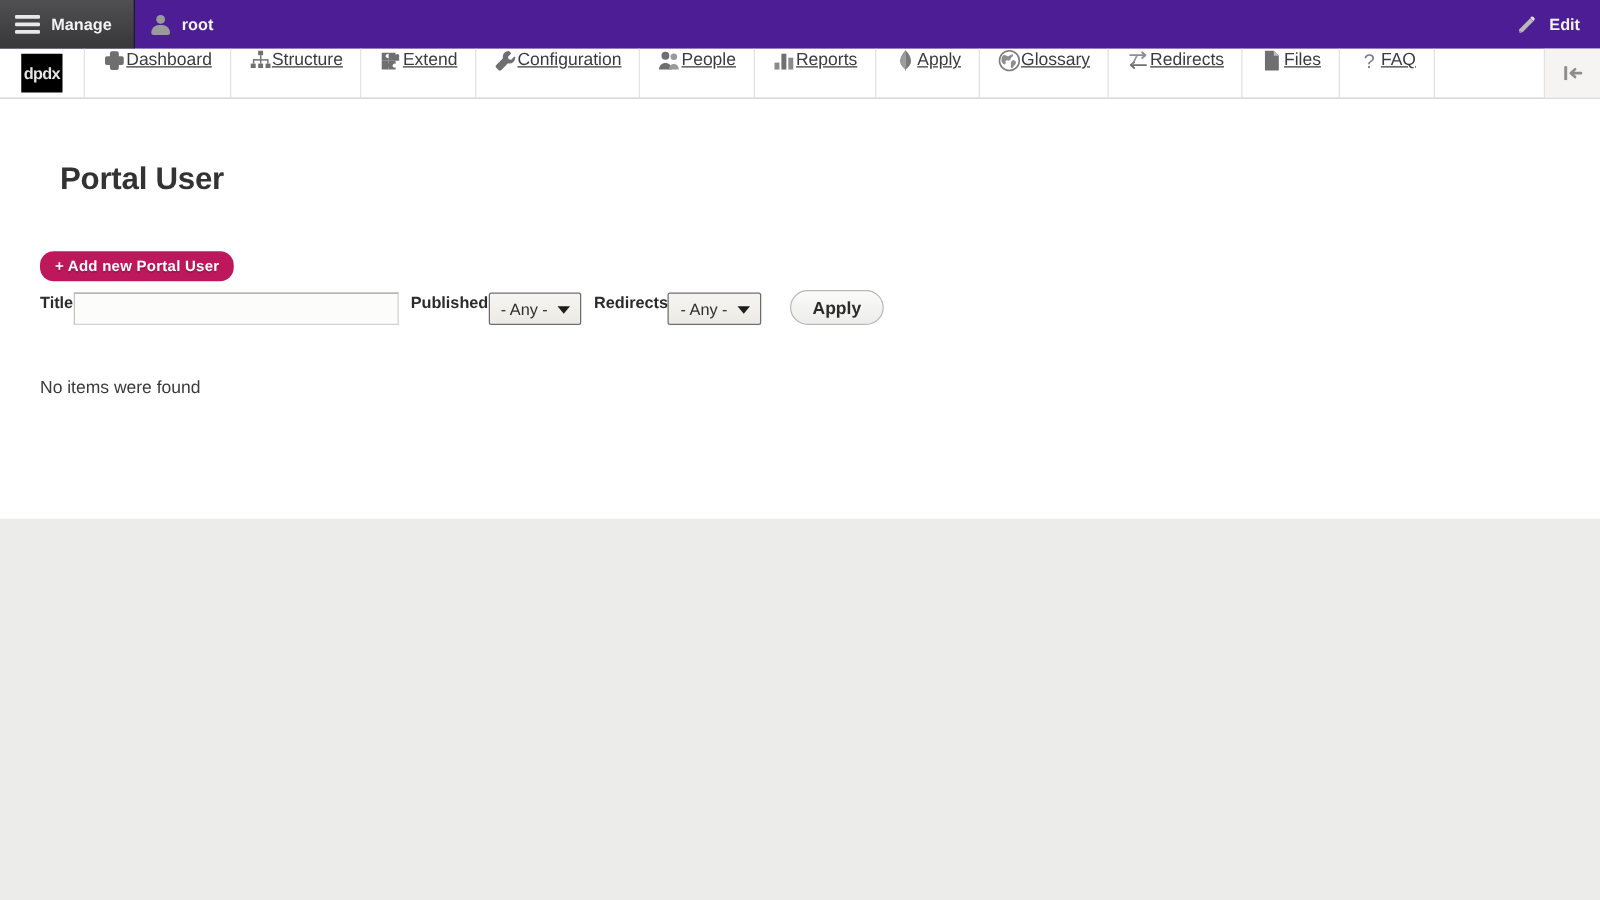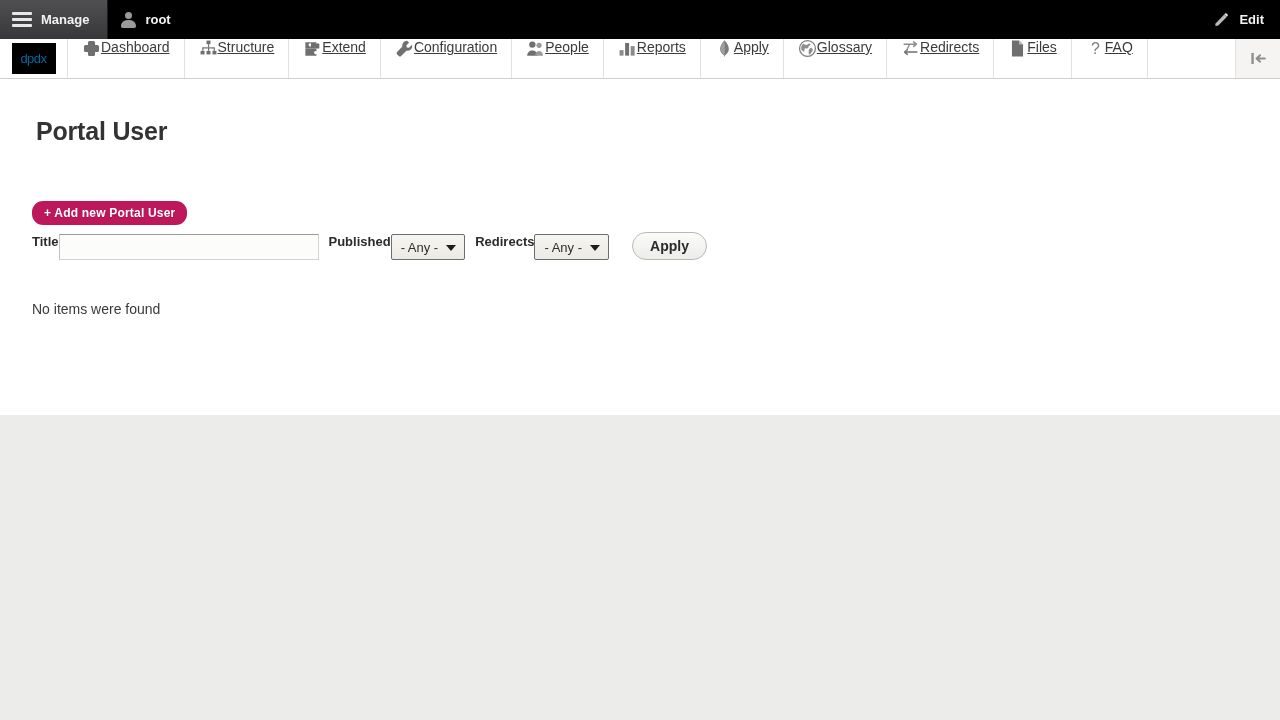--- a/index.html
+++ b/index.html
@@ -8,21 +8,21 @@
     width: 1280px; height: 720px;
     background: #ececeb;
     font-family: "Liberation Sans", sans-serif;
     overflow: hidden;
   }
 
   
   #toolbar-top {
     position: absolute; left: 0; top: 0;
     width: 1280px; height: 39px;
-    background: #000000;
+    background: #4c1d95;
     display: flex; align-items: stretch;
   }
   .tb-tab {
     display: flex; align-items: center;
     padding: 0 14px 0 12px;
     color: #f2f2f2;
     font-size: 13px; font-weight: bold;
     cursor: pointer;
   }
   #manage-tab {
@@ -67,41 +67,41 @@
     padding: 0 14px;
     border-right: 1px solid #e2e2e2;
     color: #3b3b3b; font-size: 14px;
     cursor: pointer; white-space: nowrap; text-decoration: underline;
   }
   #logo-cell {
     display: flex; align-items: center; justify-content: center;
     width: 68px; border-right: 1px solid #e2e2e2;
   }
   #site-logo {
-    width: 44px; height: 31px; background: #000;
-    color: #0369a1; font-size: 13px; font-weight: normal;
+    width: 33px; height: 31px; background: #000;
+    color: #e5e5e5; font-size: 13px; font-weight: bold;
     letter-spacing: -0.5px;
     display: flex; align-items: center; justify-content: center;
   }
   .m-ico { width: 19px; height: 19px; display: block; flex: 0 0 19px; }
   #menu-filler { flex: 1 1 auto; border-right: 1px solid #e2e2e2; }
   #orientation-toggle {
     width: 44px; background: #f5f4f2;
     display: flex; align-items: center; justify-content: center;
     cursor: pointer;
   }
 
   
   #page {
     position: absolute; left: 0; top: 79px;
     width: 1280px; height: 336px;
     background: #ffffff;
   }
   #page-title {
-    margin: 4px; position: absolute; left: 32px; top: 34px;
+    margin: 16px; position: absolute; left: 32px; top: 34px;
     font-size: 25px; font-weight: bold; color: #333333;
     letter-spacing: -0.2px;
   }
   #add-new-btn {
     position: absolute; left: 32px; top: 122px;
     height: 24px; padding: 0 12px;
     background: #be185d; color: #ffffff;
     border: none; border-radius: 11px;
     font-family: "Liberation Sans", sans-serif;
     font-size: 12px; font-weight: bold;

